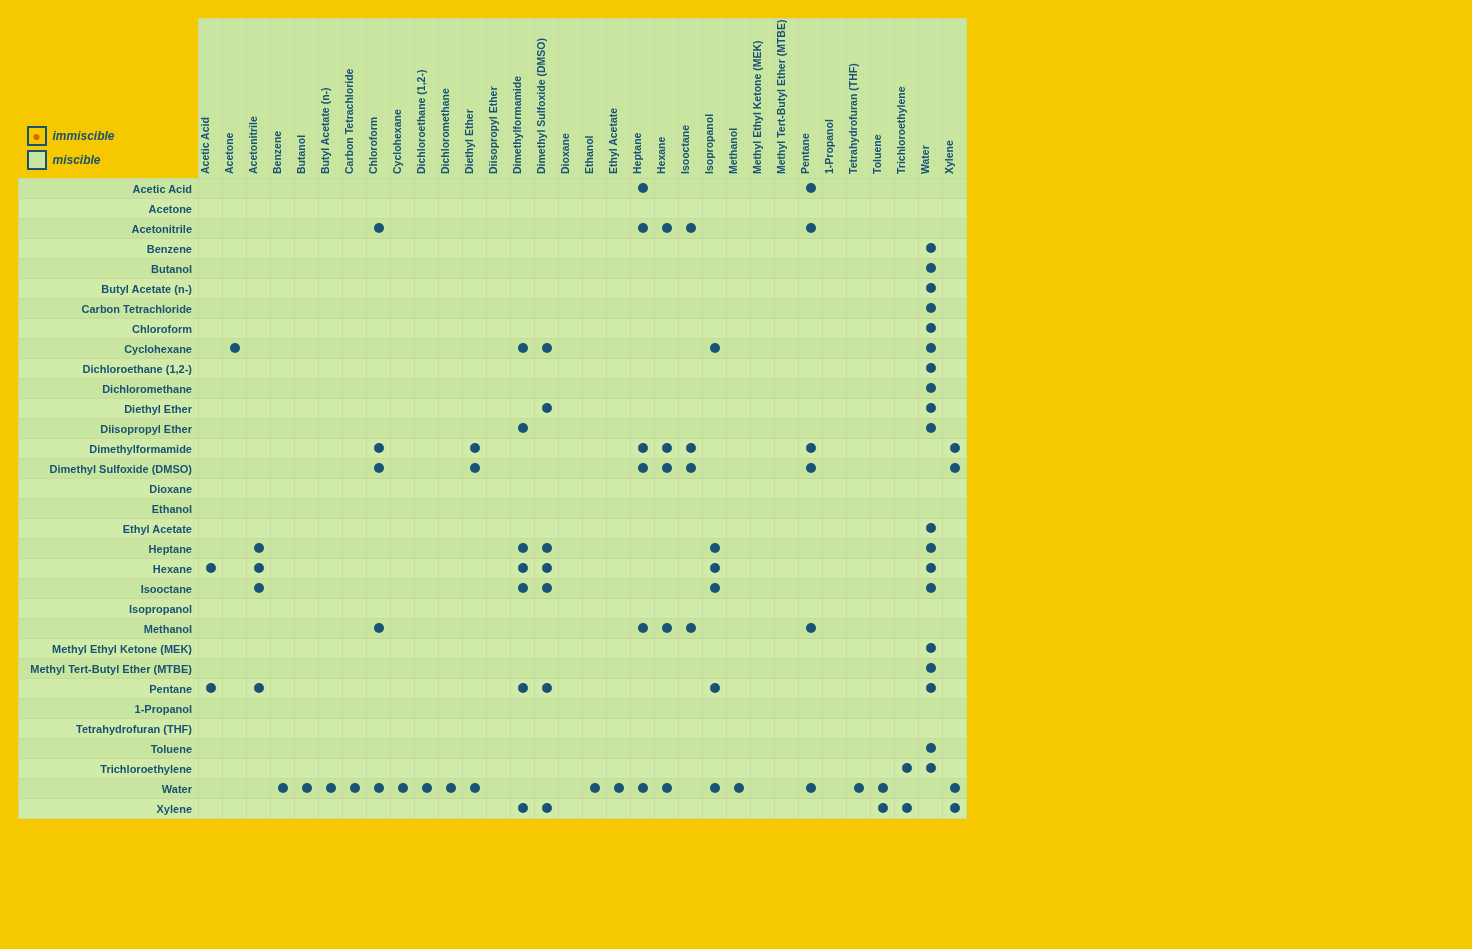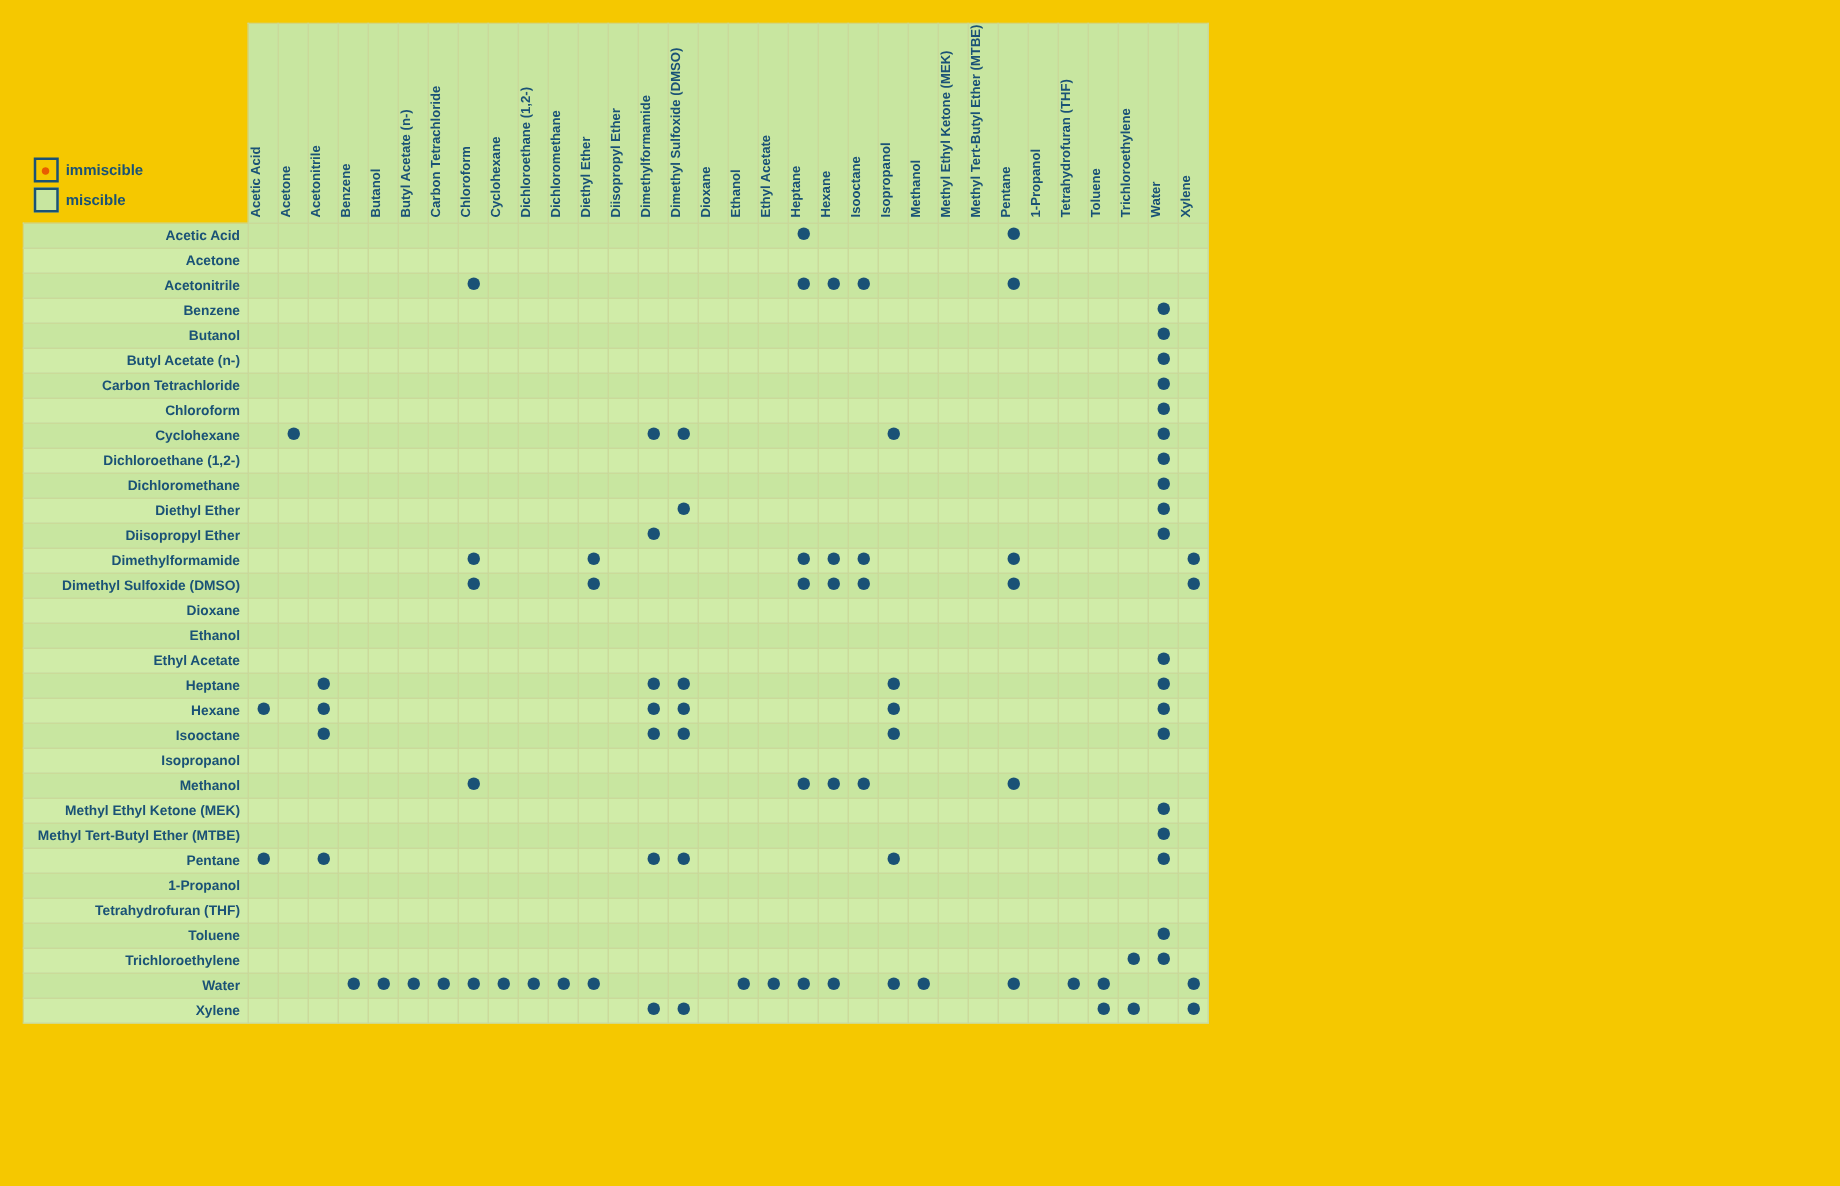--- a/index.html
+++ b/index.html
@@ -133,25 +133,25 @@
   <div class="table-wrapper">
     <table>
       <thead>
         <tr id="header-row">
           <th class="corner-cell">
             <div class="legend">
               <div class="legend-item">
                 <div class="legend-box immiscible">
                   <span style="color:#e85c00; font-size:14px;">●</span>
                 </div>
-                <span style="">immiscible</span>
+                <span style="font-style:italic;">immiscible</span>
               </div>
               <div class="legend-item">
                 <div class="legend-box miscible"></div>
-                <span style="">miscible</span>
+                <span style="font-style:italic;">miscible</span>
               </div>
             </div>
           </th>
         <th class="col-header">
               <div class="col-header-inner">Acetic Acid</div>
             </th>
             <th class="col-header">
               <div class="col-header-inner">Acetone</div>
             </th>
             <th class="col-header">

